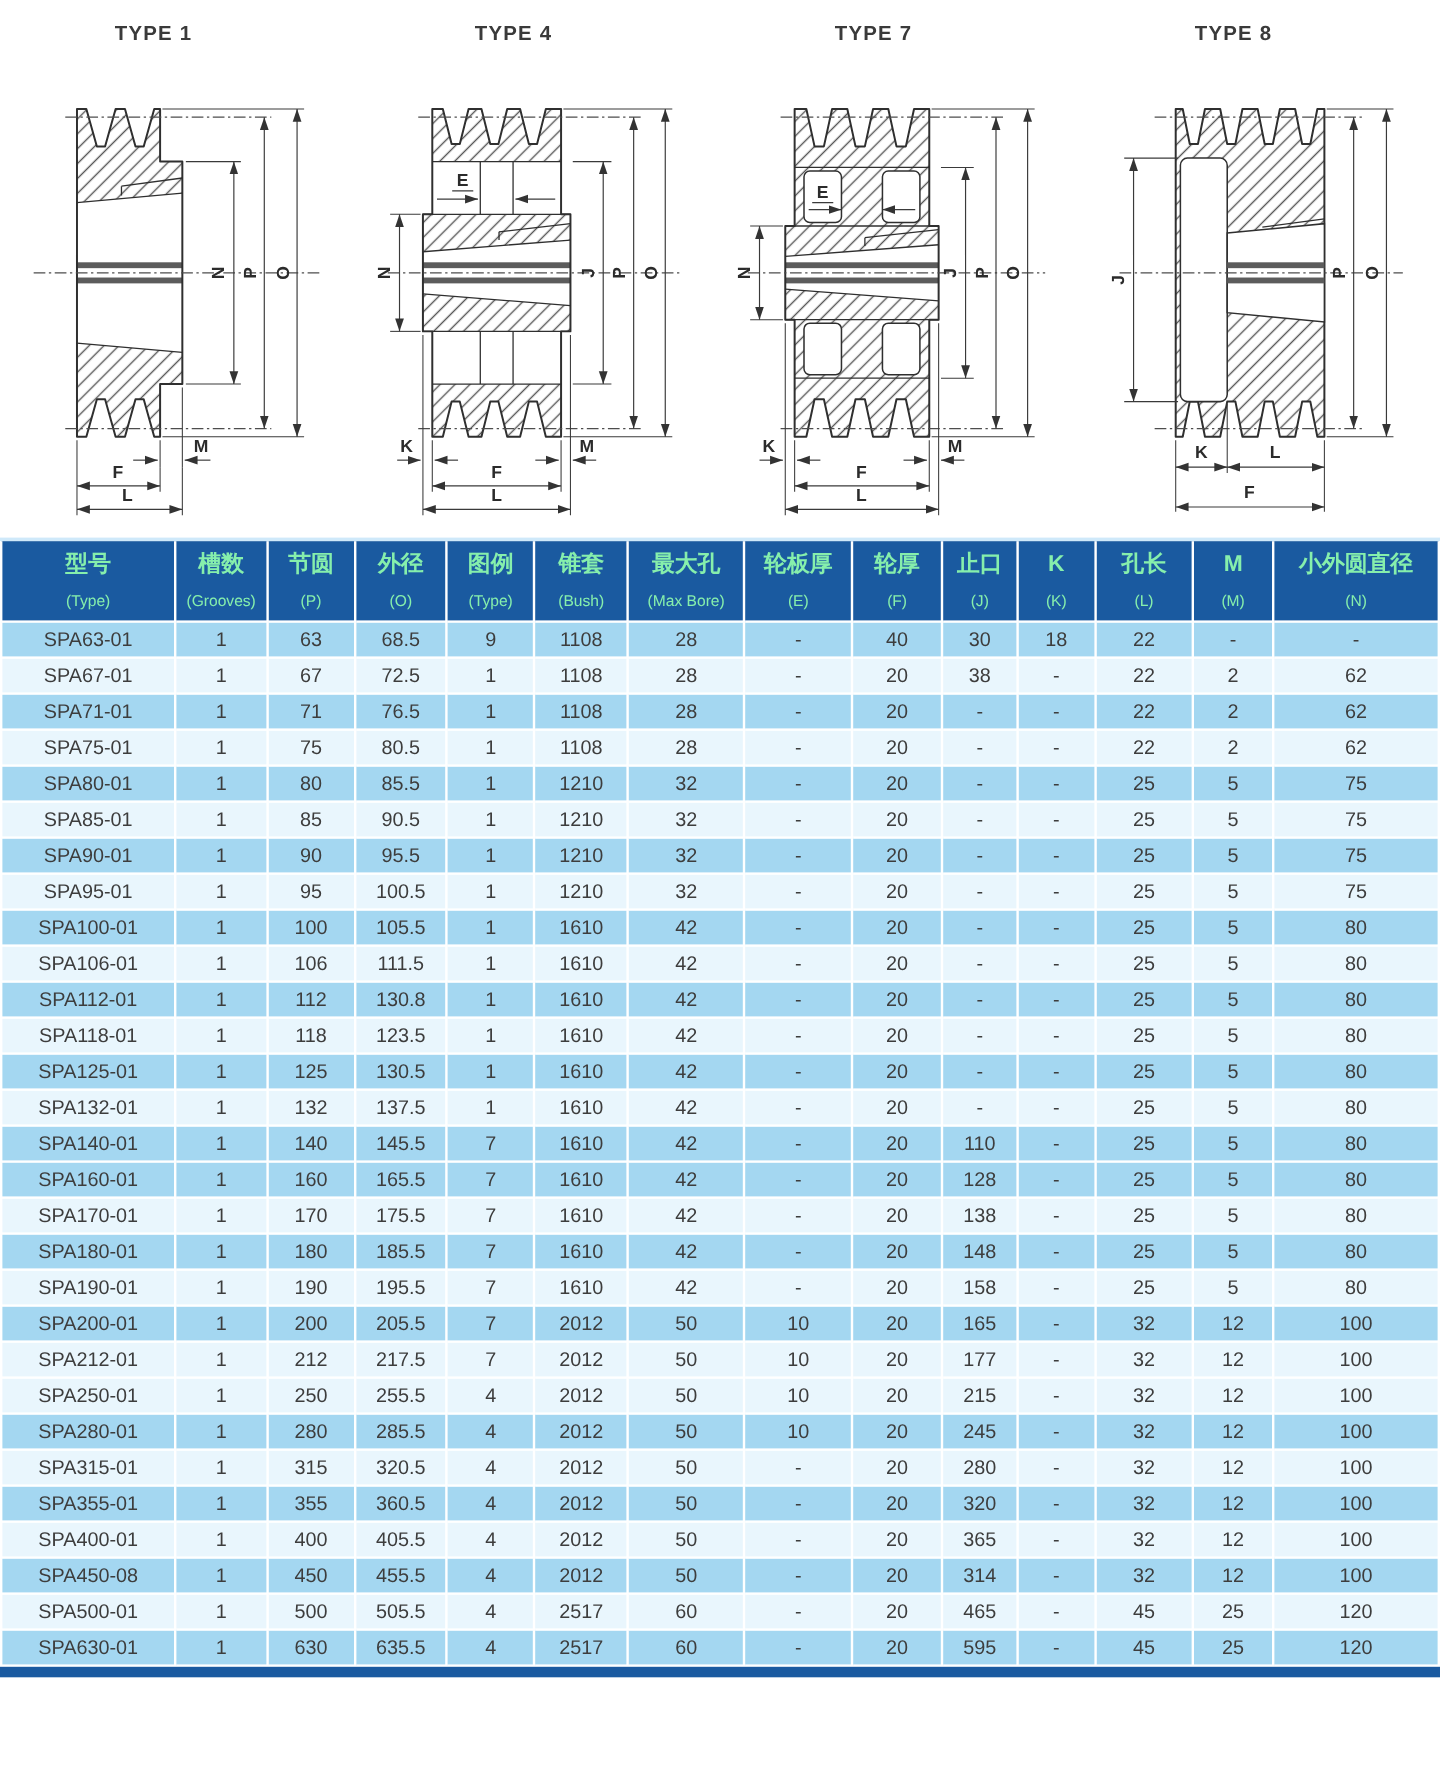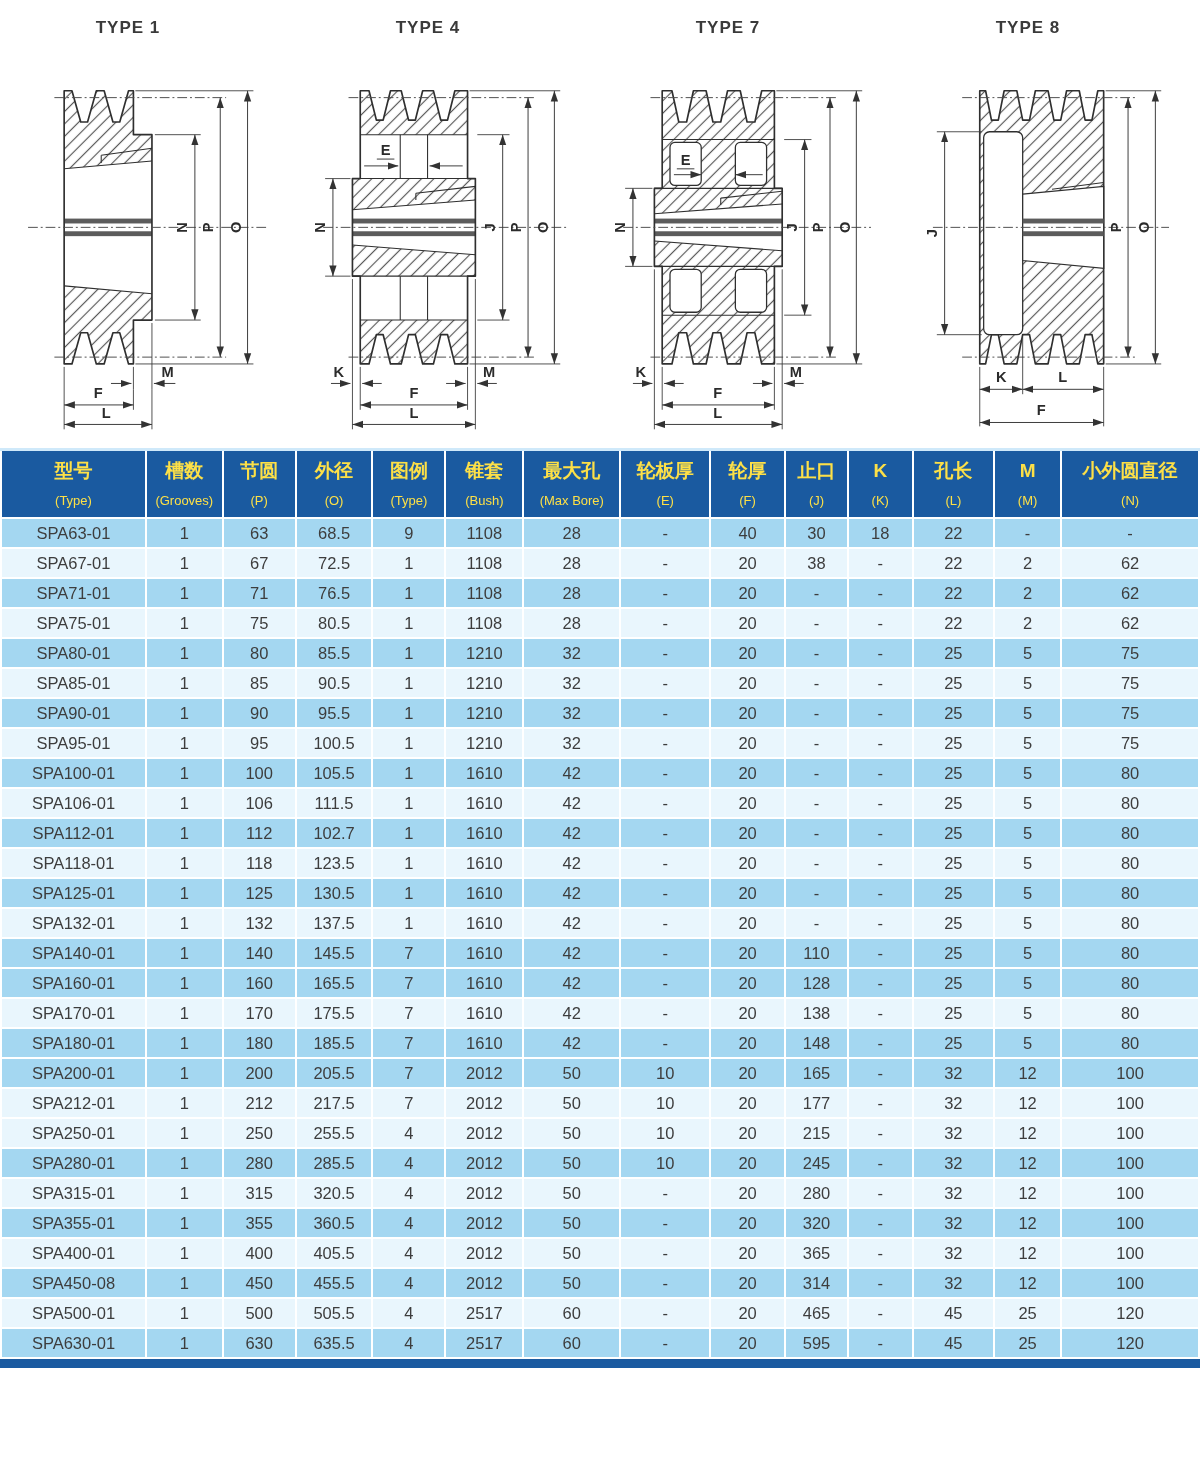--- a/index.html
+++ b/index.html
@@ -28,21 +28,21 @@
   .band{fill:#5c5c5c;stroke:none;}
   .cline{fill:none;stroke:#4d4d4d;stroke-width:1;stroke-dasharray:10 3 2 3;}
   .dim{fill:none;stroke:#3a3a3a;stroke-width:1;}
   .ext{fill:none;stroke:#3a3a3a;stroke-width:0.9;}
   .dimtext{font:bold 15px "Liberation Sans",sans-serif;fill:#2b2b2b;text-anchor:middle;}
 
   
   .table-top-strip{height:3px;background:#cfe9fa;}
   table{width:100%;border-collapse:collapse;table-layout:fixed;}
   thead th{
-    background:var(--header-bg);color:#fde047;border:2px solid #fff;border-top:none;
+    background:var(--header-bg);color:#86efac;border:2px solid #fff;border-top:none;
     padding:8px 1px;vertical-align:middle;font-weight:normal;
   }
   thead th .zh{font-size:19px;font-weight:bold;line-height:24px;}
   thead th .en{font-size:13px;line-height:16px;margin-top:10px;}
   tbody td{
     text-align:center;font-size:16.5px;color:#3d3d3d;
     border:2px solid #fff;padding:2px 1px;height:24px;line-height:24px;
   }
   tr.odd td{background:var(--row-odd);}
   tr.even td{background:var(--row-even);}
@@ -511,21 +511,21 @@
         <td>-</td>
         <td>-</td>
         <td>25</td>
         <td>5</td>
         <td>80</td>
       </tr>
       <tr class="odd">
         <td>SPA112-01</td>
         <td>1</td>
         <td>112</td>
-        <td>102.7</td>
+        <td>130.8</td>
         <td>1</td>
         <td>1610</td>
         <td>42</td>
         <td>-</td>
         <td>20</td>
         <td>-</td>
         <td>-</td>
         <td>25</td>
         <td>5</td>
         <td>80</td>
@@ -630,20 +630,36 @@
         <td>SPA180-01</td>
         <td>1</td>
         <td>180</td>
         <td>185.5</td>
         <td>7</td>
         <td>1610</td>
         <td>42</td>
         <td>-</td>
         <td>20</td>
         <td>148</td>
+        <td>-</td>
+        <td>25</td>
+        <td>5</td>
+        <td>80</td>
+      </tr>
+      <tr class="even">
+        <td>SPA190-01</td>
+        <td>1</td>
+        <td>190</td>
+        <td>195.5</td>
+        <td>7</td>
+        <td>1610</td>
+        <td>42</td>
+        <td>-</td>
+        <td>20</td>
+        <td>158</td>
         <td>-</td>
         <td>25</td>
         <td>5</td>
         <td>80</td>
       </tr>
       <tr class="odd">
         <td>SPA200-01</td>
         <td>1</td>
         <td>200</td>
         <td>205.5</td>

